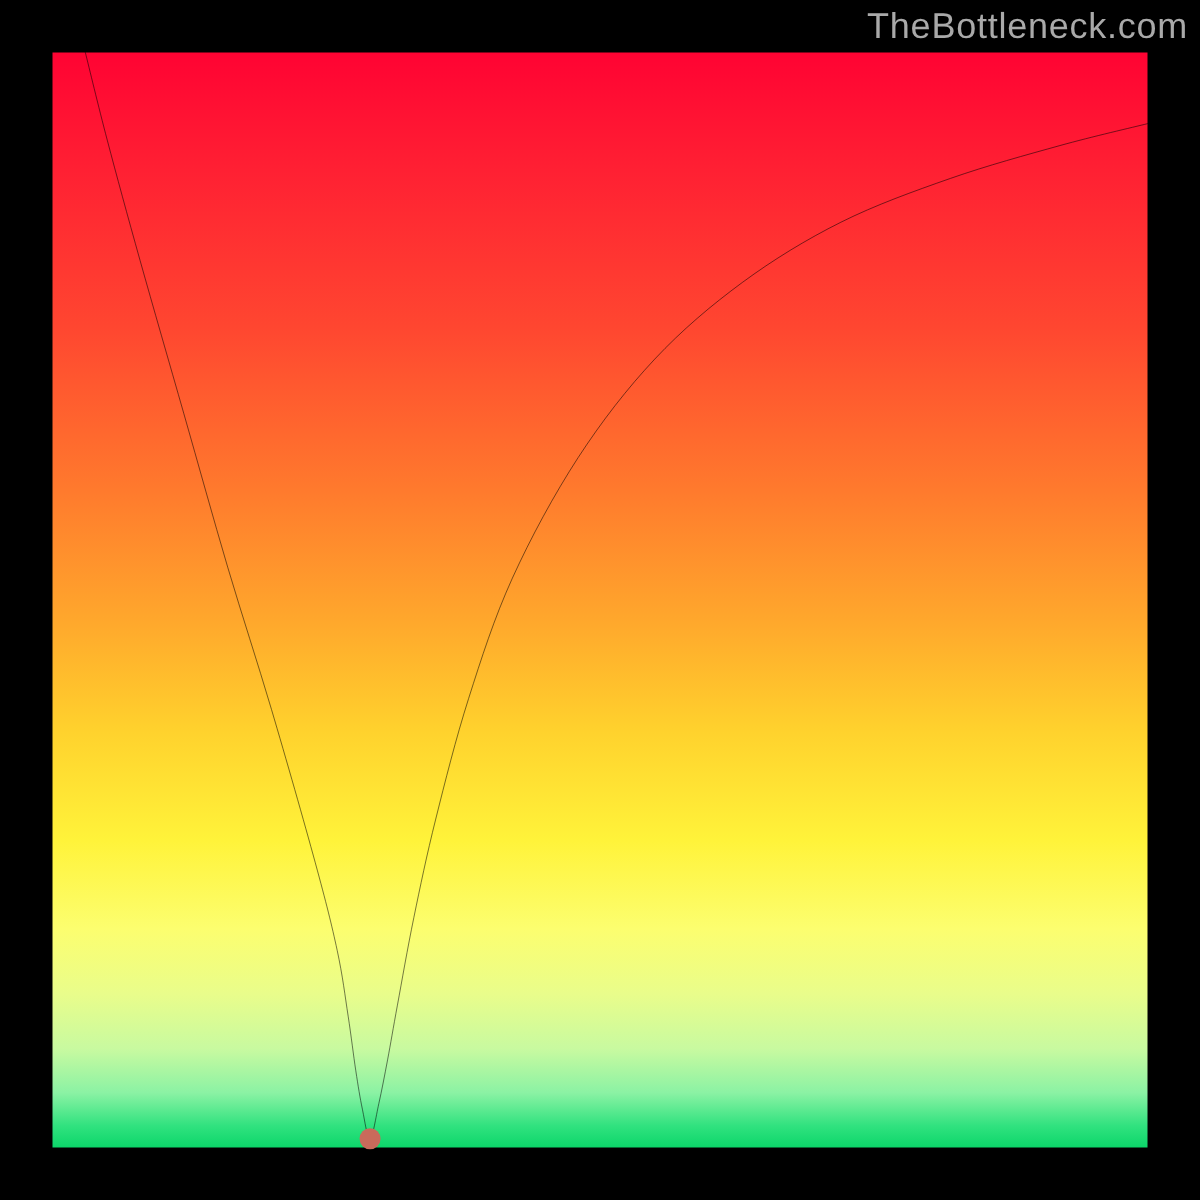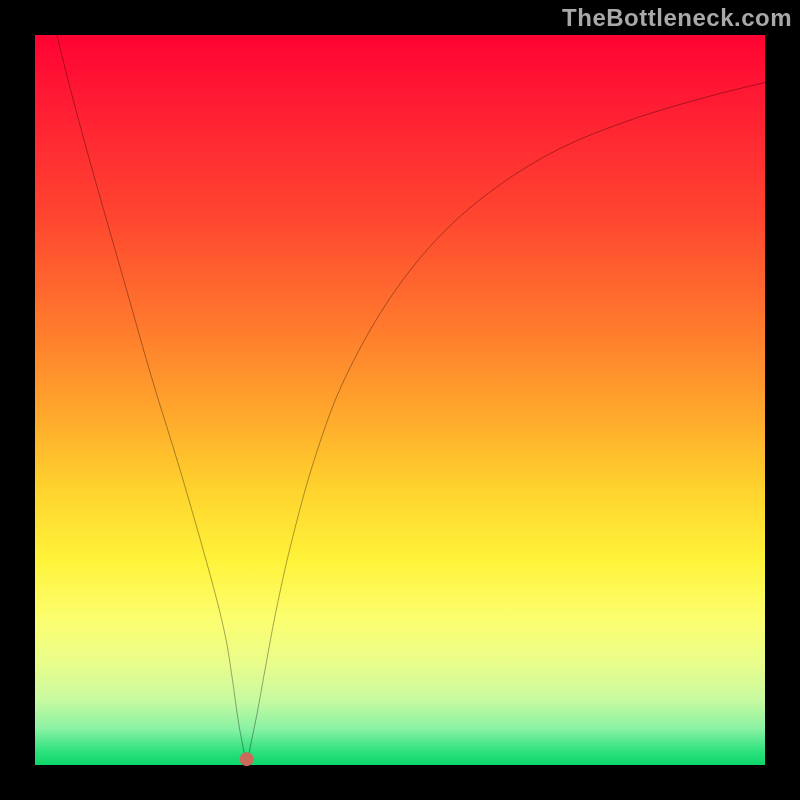--- a/index.html
+++ b/index.html
@@ -50,21 +50,21 @@
     height: 730px;
     overflow: visible;
   }
   .watermark {
     position: absolute;
     top: 4px;
     right: 8px;
     color: #a9a9a9;
     font-size: 24px;
     letter-spacing: 0.5px;
-    font-weight: 700;
+    font-weight: 400;
     user-select: none;
   }
 </style>
 </head>
 <body>
 
 <div class="frame">
   <div class="plot-area"></div>
 
   <svg class="curve" viewBox="0 0 100 100" preserveAspectRatio="none">

